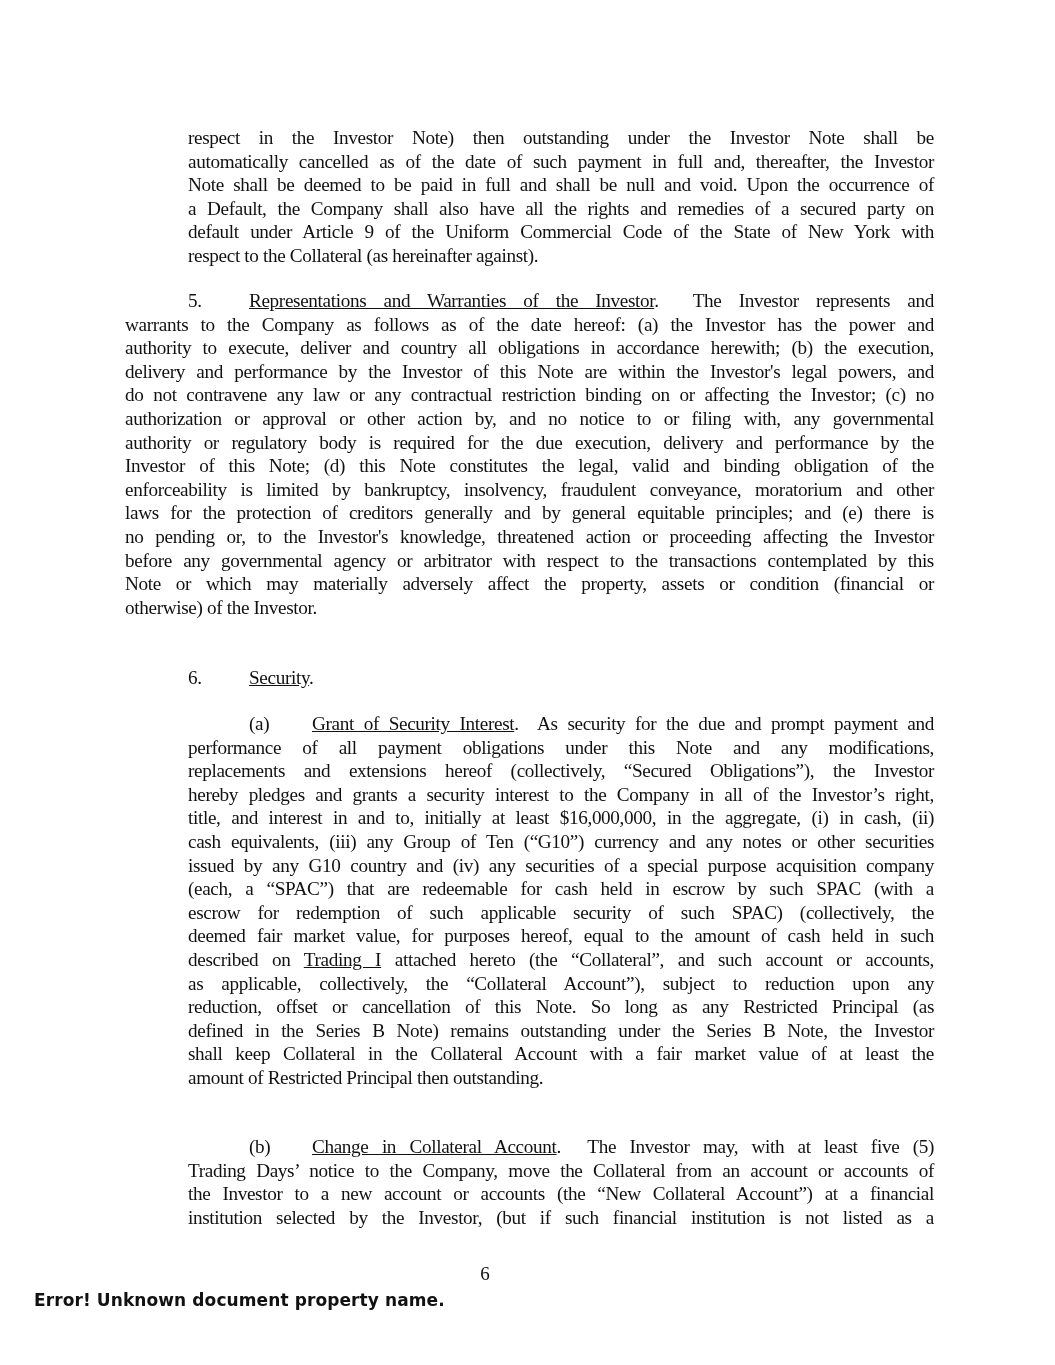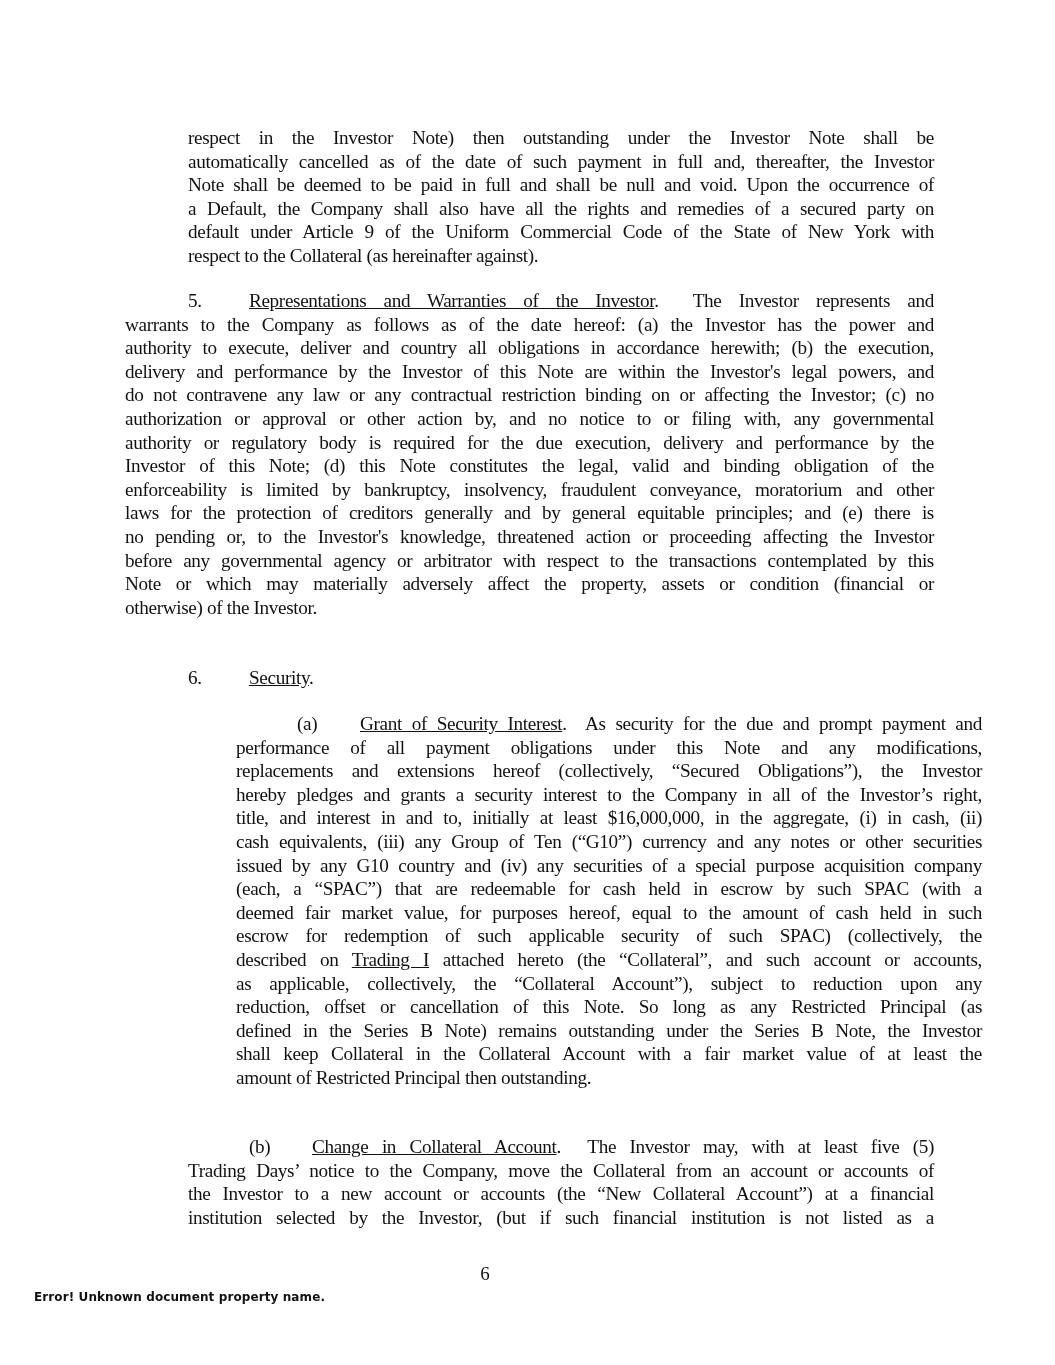--- a/index.html
+++ b/index.html
@@ -57,21 +57,21 @@
       top: 1263px;
       width: 24px;
       text-align: center;
       font-size: 19px;
       font-family: "Liberation Serif", "DejaVu Serif", serif;
     }
     .footer-error {
       position: absolute;
       left: 34px;
       top: 1290px;
-      font-size: 12px;
+      font-size: 17px;
       font-weight: bold;
       font-family: "DejaVu Sans", "Liberation Sans", sans-serif;
       color: #111111;
       letter-spacing: 0.1px;
     }
   </style>
 </head>
 <body>
 
 <div class="page">
@@ -101,33 +101,33 @@
     <span class="line">no pending or, to the Investor's knowledge, threatened action or proceeding affecting the Investor</span>
     <span class="line">before any governmental agency or arbitrator with respect to the transactions contemplated by this</span>
     <span class="line">Note or which may materially adversely affect the property, assets or condition (financial or</span>
     <span class="line last">otherwise) of the Investor.</span>
   </div>
 
   <div class="heading-line" style="left:188px; top:666px;">
     <span class="num" style="width:61px;">6.</span><span class="u">Security</span><span>.</span>
   </div>
 
-  <div class="para" style="left:188px; top:712px; width:746px;margin-left:48px;">
+  <div class="para" style="left:188px; top:712px; width:746px;">
     <span class="line" style="padding-left:61px; width:685px;">
       <span class="num" style="width:63px;">(a)</span><span class="u">Grant of Security Interest</span><span>.</span><span style="white-space:pre;">  As security for the due and prompt payment and</span>
     </span>
     <span class="line">performance of all payment obligations under this Note and any modifications,</span>
     <span class="line">replacements and extensions hereof (collectively, “Secured Obligations”), the Investor</span>
     <span class="line">hereby pledges and grants a security interest to the Company in all of the Investor’s right,</span>
     <span class="line">title, and interest in and to, initially at least $16,000,000, in the aggregate, (i) in cash, (ii)</span>
     <span class="line">cash equivalents, (iii) any Group of Ten (“G10”) currency and any notes or other securities</span>
     <span class="line">issued by any G10 country and (iv) any securities of a special purpose acquisition company</span>
     <span class="line">(each, a “SPAC”) that are redeemable for cash held in escrow by such SPAC  (with a</span>
+    <span class="line">escrow for redemption of such applicable security of such SPAC) (collectively, the</span>
     <span class="line">deemed fair market value, for purposes hereof, equal to the amount of cash held in such</span>
-    <span class="line">escrow for redemption of such applicable security of such SPAC) (collectively, the</span>
     <span class="line">
       <span style="white-space:pre;">described on </span><span class="u">Trading I</span><span style="white-space:pre;"> attached hereto (the “Collateral”, and such account or accounts,</span>
     </span>
     <span class="line">as applicable, collectively, the “Collateral Account”), subject to reduction upon any</span>
     <span class="line">reduction, offset or cancellation of this Note.  So long as any Restricted Principal (as</span>
     <span class="line">defined in the Series B Note) remains outstanding under the Series B Note, the Investor</span>
     <span class="line">shall keep Collateral in the Collateral Account with a fair market value of at least the</span>
     <span class="line last">amount of Restricted Principal then outstanding.</span>
   </div>
 

